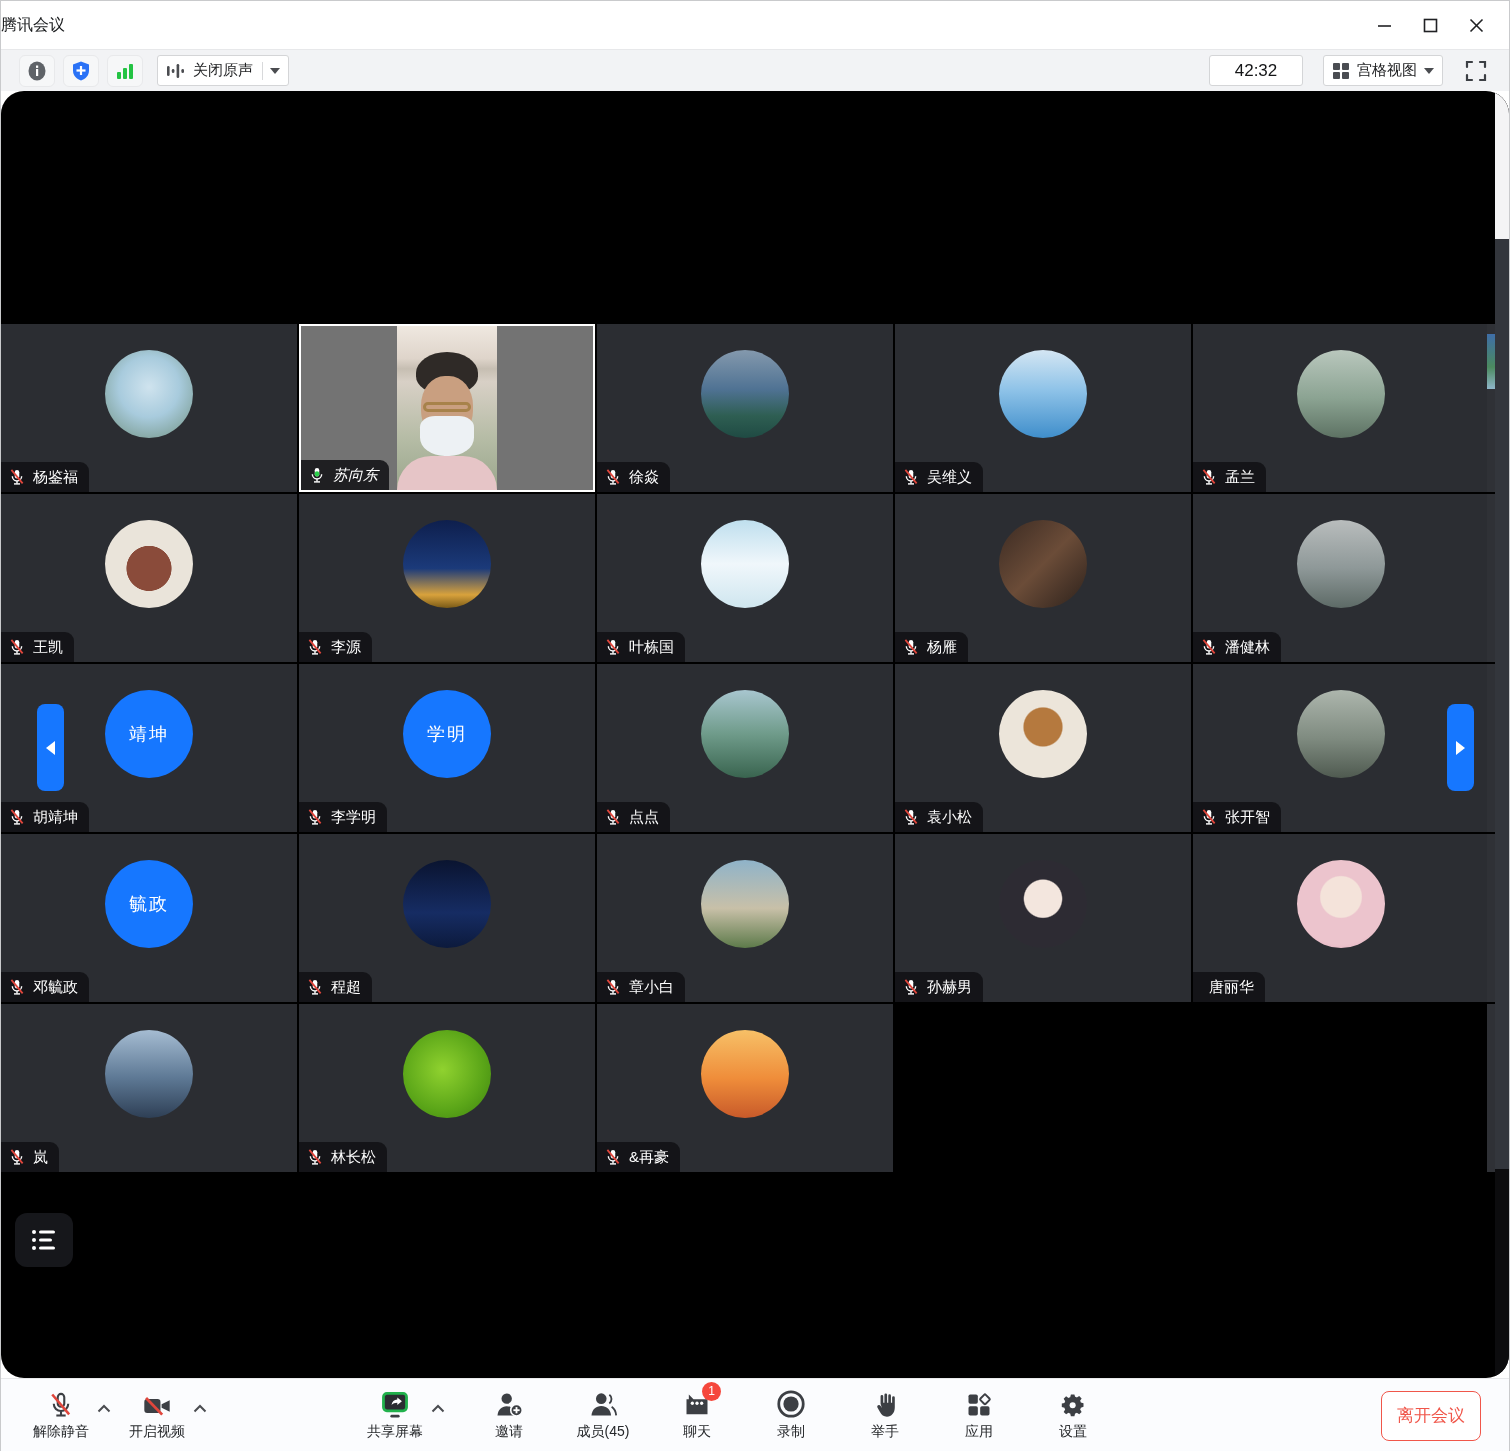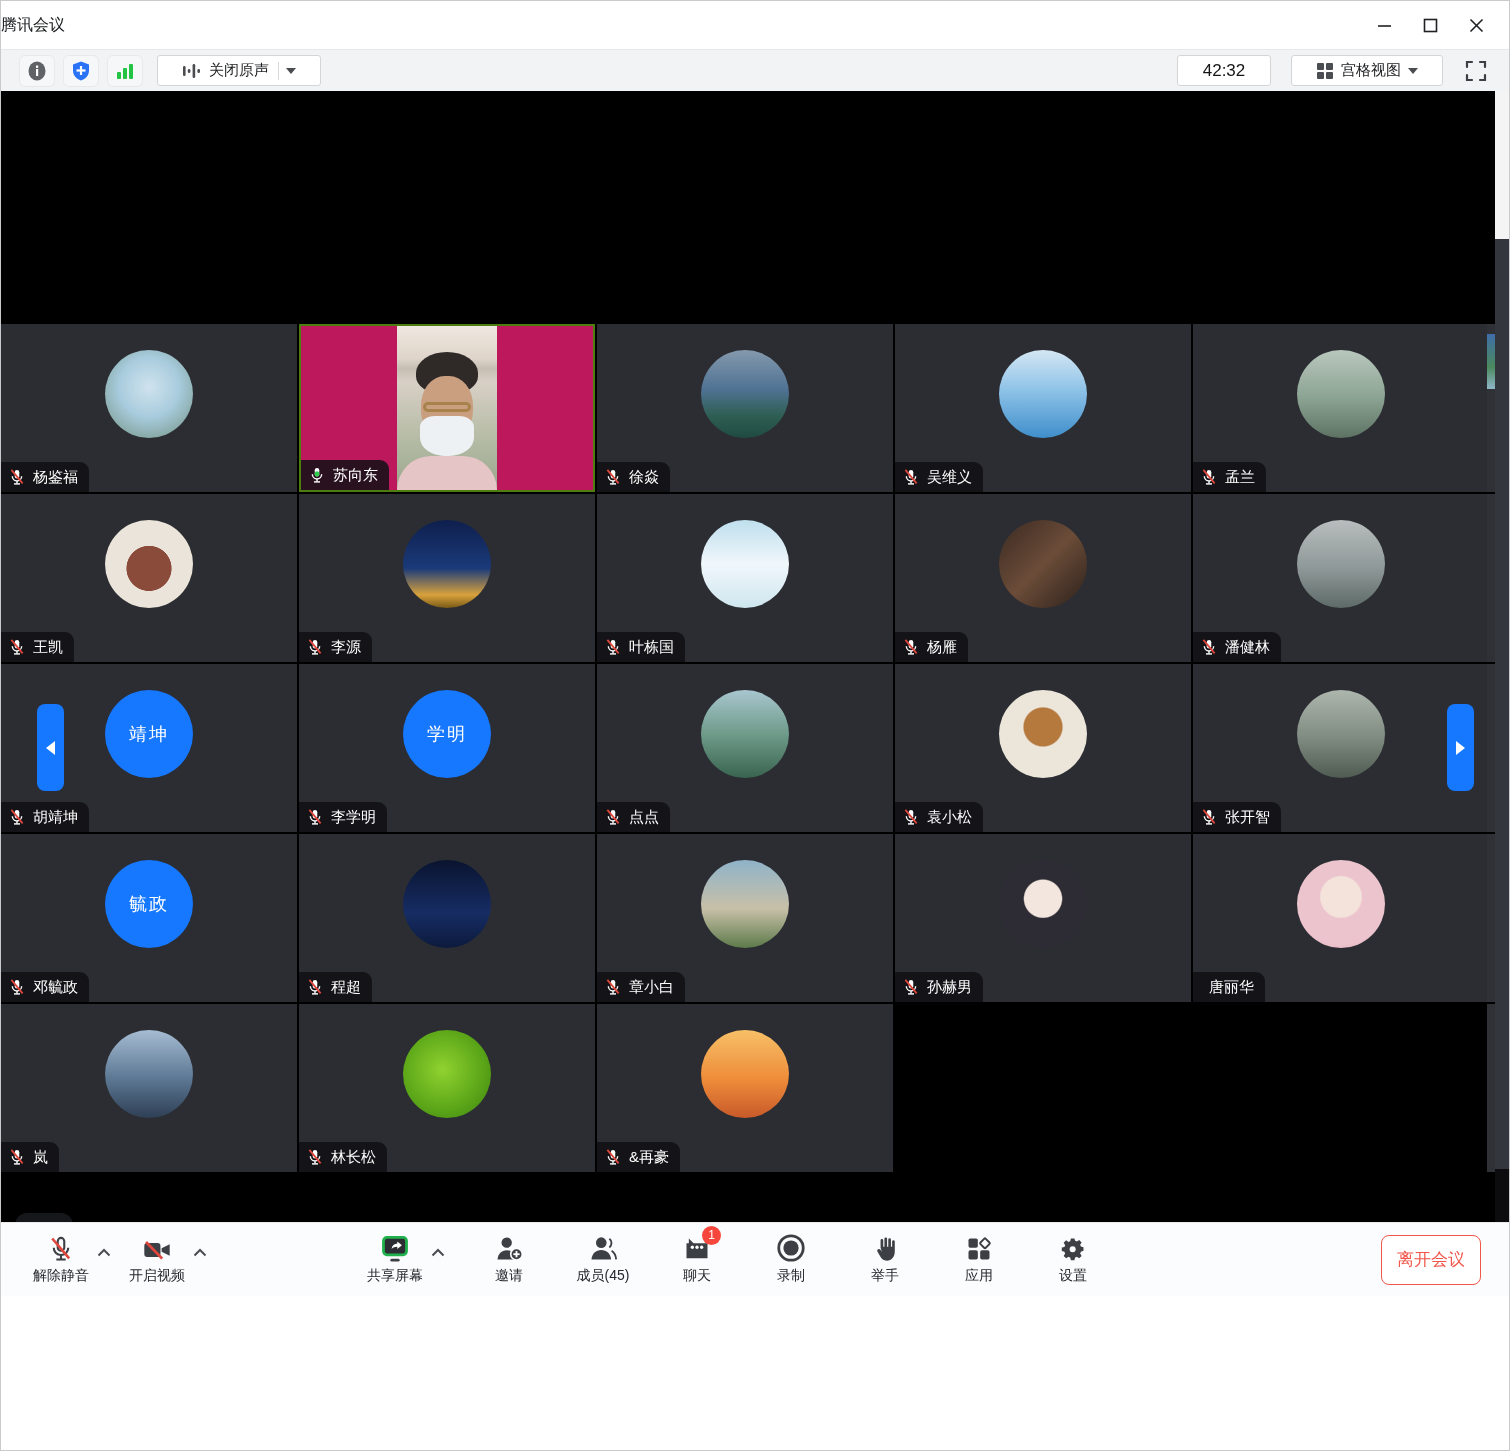--- a/index.html
+++ b/index.html
@@ -10,33 +10,33 @@
   
   .titlebar { height:48px; position:relative; background:#fff; flex:0 0 auto; }
   .title { position:absolute; left:0; right:0; top:14px; font-size:16px; color:#16181a; }
   .win-controls { position:absolute; right:10px; top:0; height:48px; display:flex; align-items:center; }
   .win-btn { width:46px; height:40px; display:flex; align-items:center; justify-content:center; cursor:pointer; }
   .win-btn svg { display:block; }
 
   
   .topbar { height:42px; background:#f2f3f5; border-top:1px solid #e7e8ea; display:flex; align-items:center; padding:0 10px; flex:0 0 auto; }
   .tb-iconbtn { width:36px; height:32px; border-radius:6px; background:#f6f7f8; border:1px solid #e8e9eb; display:flex; align-items:center; justify-content:center; margin-left:8px; }
-  .combo { display:flex; align-items:center; height:31px; background:#fff; border:1px solid #d4d5d7; border-radius:3px; padding:0 24px; margin-left:14px; gap:7px; font-size:15px; color:#1c1d1f; }
+  .combo { display:flex; align-items:center; height:31px; background:#fff; border:1px solid #d4d5d7; border-radius:3px; padding:0 8px; margin-left:14px; gap:7px; font-size:15px; color:#1c1d1f; }
   .combo .sep { width:1px; height:18px; background:#d8d9db; margin-left:2px; }
   .caret-down { width:0; height:0; border-left:5px solid transparent; border-right:5px solid transparent; border-top:6px solid #4a4c50; }
   .spacer { flex:1; }
   .timerbox { height:31px; min-width:94px; background:#fff; border:1px solid #d4d5d7; border-radius:3px; display:flex; align-items:center; justify-content:center; font-size:17px; color:#141517; padding:0 12px; }
   .viewbtn { margin-left:20px; }
   .fullscreen-btn { width:34px; height:32px; display:flex; align-items:center; justify-content:center; margin-left:16px; margin-right:6px; }
 
   
-  .stage { position:relative; height:1131px; background:#000; flex:0 0 auto; overflow:hidden; }
+  .stage { position:relative; height:1287px; background:#000; flex:0 0 auto; overflow:hidden;border-radius:23px; }
   .grid { position:absolute; left:0; top:233px; width:1488px; display:grid; grid-template-columns:repeat(5,1fr); grid-auto-rows:168px; gap:2px; background:#000; }
   .tile { position:relative; background:#2b2d32; overflow:hidden; }
-  .tile.has-video { border:2px solid #4d7c0f; background:#be185d; }
+  .tile.has-video { border:2px solid #ffffff; background:#737373;font-style:italic; }
   .avatar { position:absolute; left:50%; top:26px; transform:translateX(-50%); width:88px; height:88px; border-radius:50%; background:#555; }
   .avatar--text { display:flex; align-items:center; justify-content:center; color:#fff; font-size:18px; letter-spacing:2px; }
   .video-feed { display:none; }
   .has-video .video-feed { display:block; position:absolute; left:50%; transform:translateX(-50%); top:0; bottom:0; width:100px;
       background:linear-gradient(180deg,#efe8e0 0%,#ded4ca 20%,#c6beb2 26%,#d8d0c6 34%,#b4bba4 70%,#9aa68c 100%); }
   .vf-hair { position:absolute; left:19px; top:26px; width:62px; height:42px; background:#2f2a27; border-radius:50% 50% 42% 42%; }
   .vf-face { position:absolute; left:24px; top:50px; width:52px; height:64px; background:#c99f80; border-radius:46%; }
   .vf-glasses { position:absolute; left:26px; top:76px; width:48px; height:10px; border:3px solid #a7824a; border-radius:6px; }
   .vf-mask { position:absolute; left:23px; top:90px; width:54px; height:40px; background:#edf1f4; border-radius:28% 28% 46% 46%; }
   .vf-shoulders { position:absolute; left:0; bottom:0; width:100px; height:34px; background:#e6c5c7; border-radius:46px 46px 0 0; }

